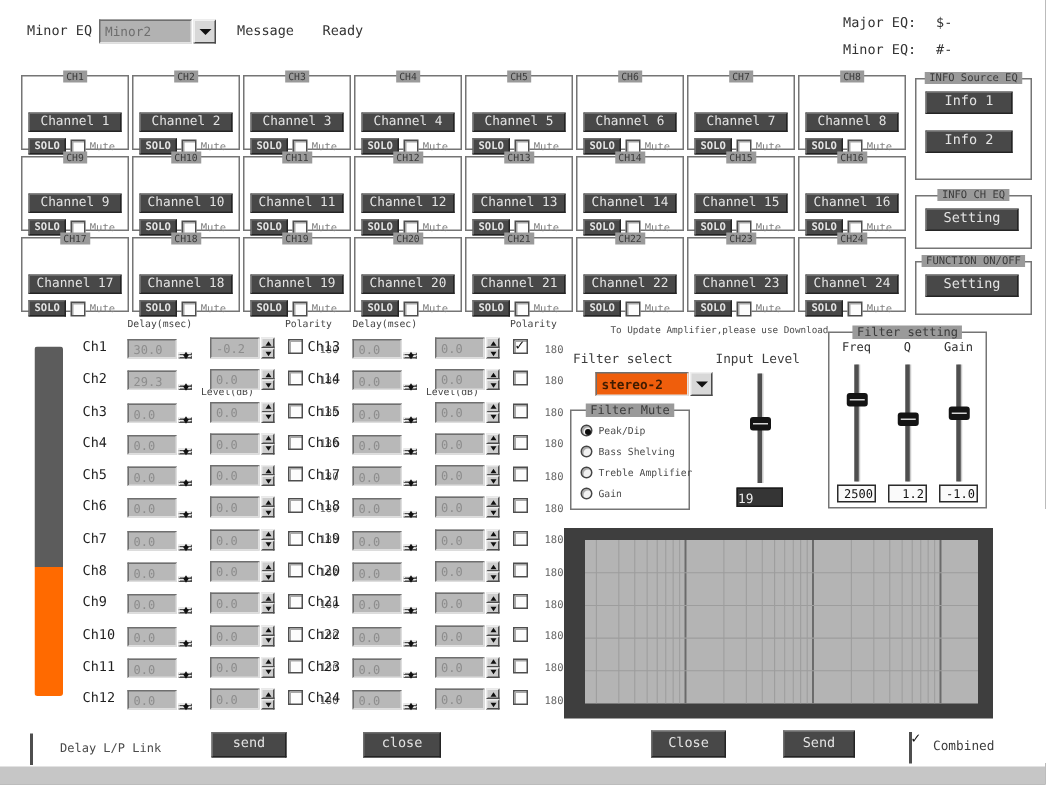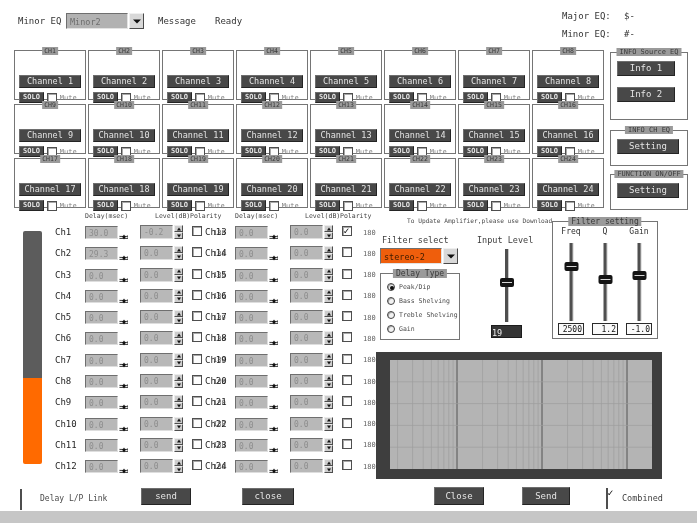--- a/index.html
+++ b/index.html
@@ -20,21 +20,21 @@
 
   
   .dark-btn { background:#484848; color:#e4e4e4; font-family:inherit;
     border:1px solid; border-color:#6e6e6e #242424 #242424 #6e6e6e;
     font-size:9px; line-height:1; cursor:pointer; white-space:nowrap; }
 
   
   .combo { position:absolute; display:flex; height:16px; }
   .combo-field { width:62px; background:#b2b2b2; font-size:8.5px; color:#6e6e6e;
     padding:3px 0 0 3px; border:1px solid; border-color:#6f6f6f #e3e3e3 #e3e3e3 #6f6f6f; overflow:hidden; white-space:nowrap;}
-  .combo-field.orange { color:#401c00; font-weight:normal; }
+  .combo-field.orange { color:#401c00; font-weight:bold;margin-left:17px; }
   .combo-arrow { width:15px; margin-left:1px; position:relative; background:#d8d8d8;
     border:1px solid; border-color:#f0f0f0 #4a4a4a #4a4a4a #f0f0f0; }
   .combo-arrow::after { content:""; position:absolute; left:50%; top:50%; transform:translate(-50%,-40%);
     border-left:4px solid transparent; border-right:4px solid transparent; border-top:4px solid #111; }
 
   
   .channel-grid { position:absolute; left:14px; top:50px; display:grid;
     grid-template-columns: repeat(8, 72px); grid-auto-rows: 50px; gap:4px 2px; }
   .ch-card { position:relative; border:1px solid #757575; box-shadow: inset 1px 1px 0 rgba(255,255,255,.18); }
   .ch-legend { position:absolute; top:-4px; left:50%; transform:translateX(-50%);
@@ -53,21 +53,21 @@
   
   .meter { position:absolute; left:23px; top:231px; width:19px; height:233px;
     border-radius:2px; overflow:hidden; display:flex; flex-direction:column; }
   .meter-top { background:#5c5c5c; }
   .meter-fill { flex:1; }
 
   
   .strip-col { position:absolute; width:178px; top:212px; }
   .strip-headers { position:relative; height:13px; }
   .sh { position:absolute; top:0; font-size:6.5px; color:#434343; }
-  .sh-delay { left:30px; } .sh-level { left:100px; } .sh-pol { left:135px; }
+  .sh-delay { left:30px; } .sh-level { left:79px;margin-top:45px; } .sh-pol { left:135px; }
   .s-row { position:relative; height:14px; margin-bottom:7.3px; }
   .s-ch { position:absolute; left:0; top:2px; font-size:9px; color:#1f1f1f; }
   .spinner { position:absolute; top:0; width:43px; height:14px; display:flex; }
   .spinner .val { flex:1; background:#b8b8b8; color:#8d8d8d; font-size:8px;
     padding:2px 0 0 3px; border:1px solid; border-color:#6f6f6f #dedede #dedede #6f6f6f; overflow:hidden; }
   .arrows { width:9px; display:flex; flex-direction:column; margin-left:1px; }
   .sp-btn { flex:1; background:#cdcdcd; border:1px solid; border-color:#ececec #4d4d4d #4d4d4d #ececec; position:relative; padding:0; cursor:pointer; }
   .sp-btn::after { content:""; position:absolute; left:50%; top:50%; transform:translate(-50%,-50%);
     border-left:2.5px solid transparent; border-right:2.5px solid transparent; }
   .sp-up::after { border-bottom:3px solid #111; }
@@ -845,33 +845,33 @@
 
   
   <span class="note">To Update Amplifier,please use Download</span>
   <span class="abs lbl8" style="left:382px;top:235px;font-size:8.5px">Filter select</span>
   <div class="combo" style="left:380px;top:248px">
     <span class="combo-field orange" id="filter-select-field" style="background: rgb(239, 94, 12);">stereo-2</span>
     <span class="combo-arrow"></span>
   </div>
 
   <div class="gbox" style="left:380px;top:273px;width:80px;height:67px">
-    <span class="gbox-legend" style="font-size:8px">Delay Type</span>
+    <span class="gbox-legend" style="font-size:8px">Filter Mute</span>
     <div class="abs" style="left:0;top:9px" id="radio-box">
         <div class="radio-row">
           <span class="radio selected"></span>
           <span class="radio-label">Peak/Dip</span>
         </div>
         <div class="radio-row">
           <span class="radio"></span>
           <span class="radio-label">Bass Shelving</span>
         </div>
         <div class="radio-row">
           <span class="radio"></span>
-          <span class="radio-label">Treble Shelving</span>
+          <span class="radio-label">Treble Amplifier</span>
         </div>
         <div class="radio-row">
           <span class="radio"></span>
           <span class="radio-label">Gain</span>
         </div>
       </div>
   </div>
 
   <span class="abs lbl8" style="left:477px;top:235px;font-size:8.5px">Input Level</span>
   <div class="vtrack" style="left:505px;top:249px;height:73px" id="il-track">

